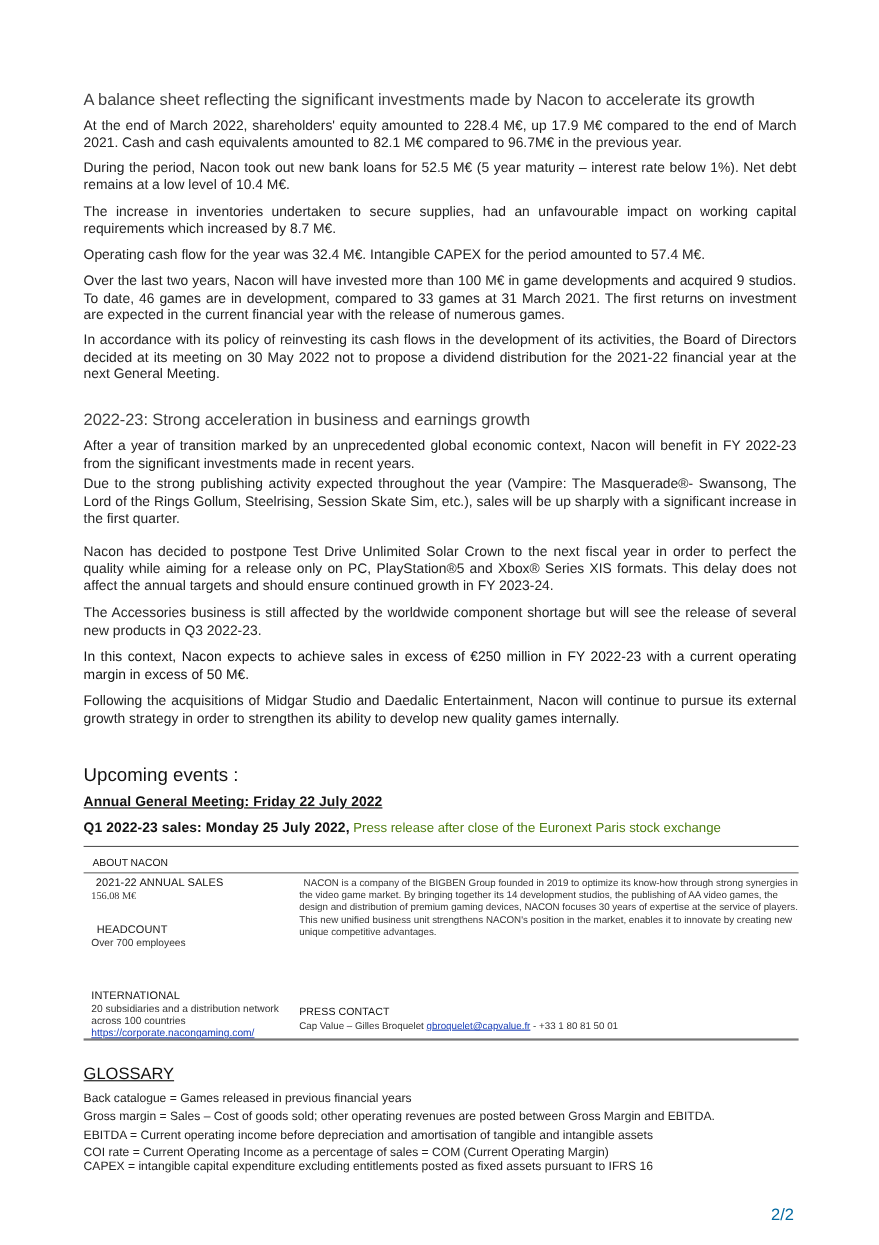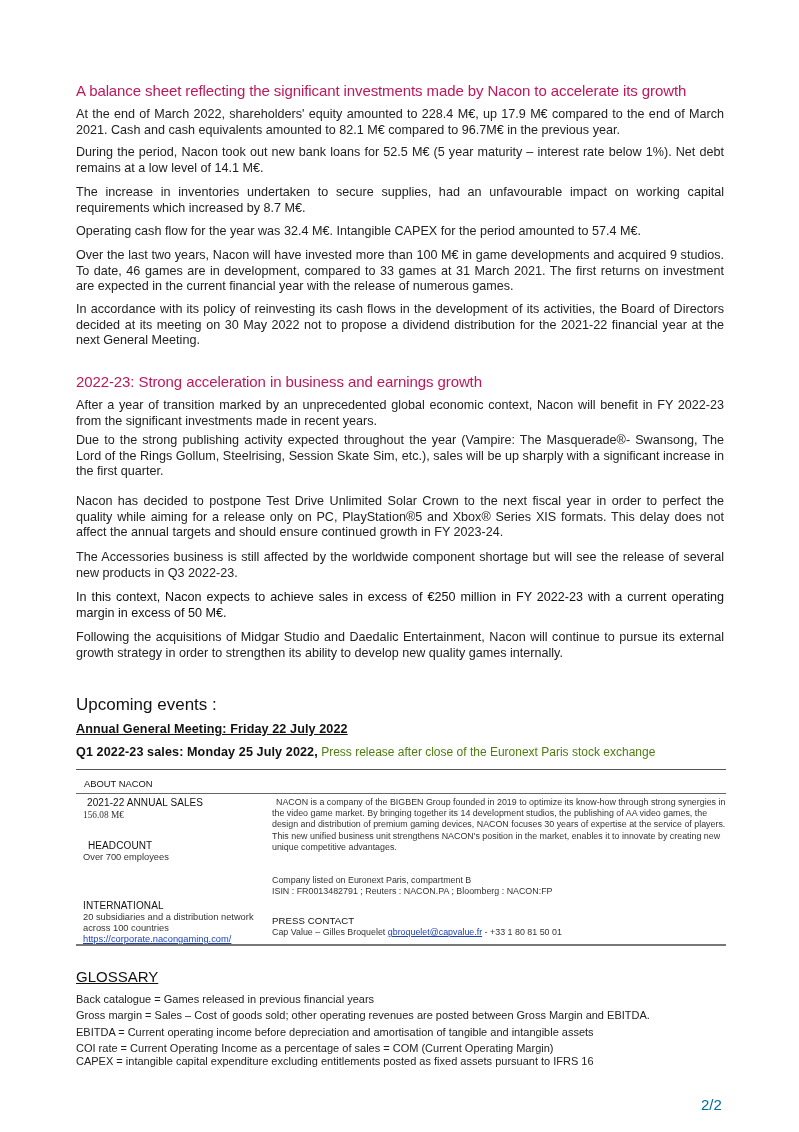--- a/index.html
+++ b/index.html
@@ -18,21 +18,21 @@
   .page {
     position: absolute;
     left: 76px;
     top: 0;
     width: 648px;
   }
   h2.section {
     font-family: "Liberation Sans", sans-serif;
     font-weight: normal;
     font-size: 15px;
-    color: #be185d;
+    color: #404040;
     margin: 0;
     letter-spacing: -0.1px;
   }
   p.body {
     font-size: 12.6px;
     line-height: 15.6px;
     margin: 0;
     text-align: justify;
     color: #222;
   }
@@ -120,21 +120,21 @@
     color: #0369a1;
   }
 </style>
 </head>
 <body>
 
 <div class="page">
 
   <h2 class="section abs" style="top:82px;">A balance sheet reflecting the significant investments made by Nacon to accelerate its growth</h2>
   <p class="body abs" style="top:107px;">At the end of March 2022, shareholders' equity amounted to 228.4 M€, up 17.9 M€ compared to the end of March 2021. Cash and cash equivalents amounted to 82.1 M€ compared to 96.7M€ in the previous year.</p>
-  <p class="body abs" style="top:145px;">During the period, Nacon took out new bank loans for 52.5 M€ (5 year maturity – interest rate below 1%). Net debt remains at a low level of 14.1 M€.</p>
+  <p class="body abs" style="top:145px;">During the period, Nacon took out new bank loans for 52.5 M€ (5 year maturity – interest rate below 1%). Net debt remains at a low level of 10.4 M€.</p>
   <p class="body abs" style="top:185px;">The increase in inventories undertaken to secure supplies, had an unfavourable impact on working capital requirements which increased by 8.7 M€.</p>
   <p class="body abs" style="top:224px;">Operating cash flow for the year was 32.4 M€. Intangible CAPEX for the period amounted to 57.4 M€.</p>
   <p class="body abs" style="top:248px;">Over the last two years, Nacon will have invested more than 100 M€ in game developments and acquired 9 studios. To date, 46 games are in development, compared to 33 games at 31 March 2021. The first returns on investment are expected in the current financial year with the release of numerous games.</p>
   <p class="body abs" style="top:302px;">In accordance with its policy of reinvesting its cash flows in the development of its activities, the Board of Directors decided at its meeting on 30 May 2022 not to propose a dividend distribution for the 2021-22 financial year at the next General Meeting.</p>
 
   <h2 class="section abs" style="top:373px;">2022-23: Strong acceleration in business and earnings growth</h2>
   <p class="body abs" style="top:398px;">After a year of transition marked by an unprecedented global economic context, Nacon will benefit in FY 2022-23 from the significant investments made in recent years.</p>
   <p class="body abs" style="top:433px;">Due to the strong publishing activity expected throughout the year (Vampire: The Masquerade®- Swansong, The Lord of the Rings Gollum, Steelrising, Session Skate Sim, etc.), sales will be up sharply with a significant increase in the first quarter.</p>
   <p class="body abs" style="top:494px;">Nacon has decided to postpone Test Drive Unlimited Solar Crown to the next fiscal year in order to perfect the quality while aiming for a release only on PC, PlayStation®5 and Xbox® Series XIS formats. This delay does not affect the annual targets and should ensure continued growth in FY 2023-24.</p>
   <p class="body abs" style="top:550px;">The Accessories business is still affected by the worldwide component shortage but will see the release of several new products in Q3 2022-23.</p>
@@ -161,24 +161,20 @@
     <div class="lbl" style="position:absolute; left:7px; top:103px;">INTERNATIONAL</div>
     <div class="small" style="position:absolute; left:7px; top:115px; width:190px;">
       <div>20 subsidiaries and a distribution network</div>
       <div>across 100 countries</div>
       <div class="link" style="color:#1a3fb8; font-weight:normal;">https://corporate.nacongaming.com/</div>
     </div>
   </div>
 
   <div class="right-col" style="top:797px;">
     <p class="about-text" style="text-indent:4px;">NACON is a company of the BIGBEN Group founded in 2019 to optimize its know-how through strong synergies in the video game market. By bringing together its 14 development studios, the publishing of AA video games, the design and distribution of premium gaming devices, NACON focuses 30 years of expertise at the service of players. This new unified business unit strengthens NACON's position in the market, enables it to innovate by creating new unique competitive advantages.</p>
-    <div class="about-text" style="position:absolute; top:78px; left:0;">
-      <div>Company listed on Euronext Paris, compartment B</div>
-      <div>ISIN : FR0013482791 ; Reuters : NACON.PA ; Bloomberg : NACON:FP</div>
-    </div>
     <div class="lbl" style="position:absolute; top:118px; left:0; font-size:9.6px;">PRESS CONTACT</div>
     <div class="about-text" style="position:absolute; top:130px; left:0; white-space:nowrap;">
       <span>Cap Value – Gilles Broquelet </span><span class="link">gbroquelet@capvalue.fr</span><span> - +33 1 80 81 50 01</span>
     </div>
   </div>
 
   <div class="rule" style="top:944px; border-top:2px solid #777;"></div>
 
   <div class="glossary-title abs" style="top:968px;">GLOSSARY</div>
   <div class="gloss-line abs" style="top:993px;">Back catalogue = Games released in previous financial years</div>

